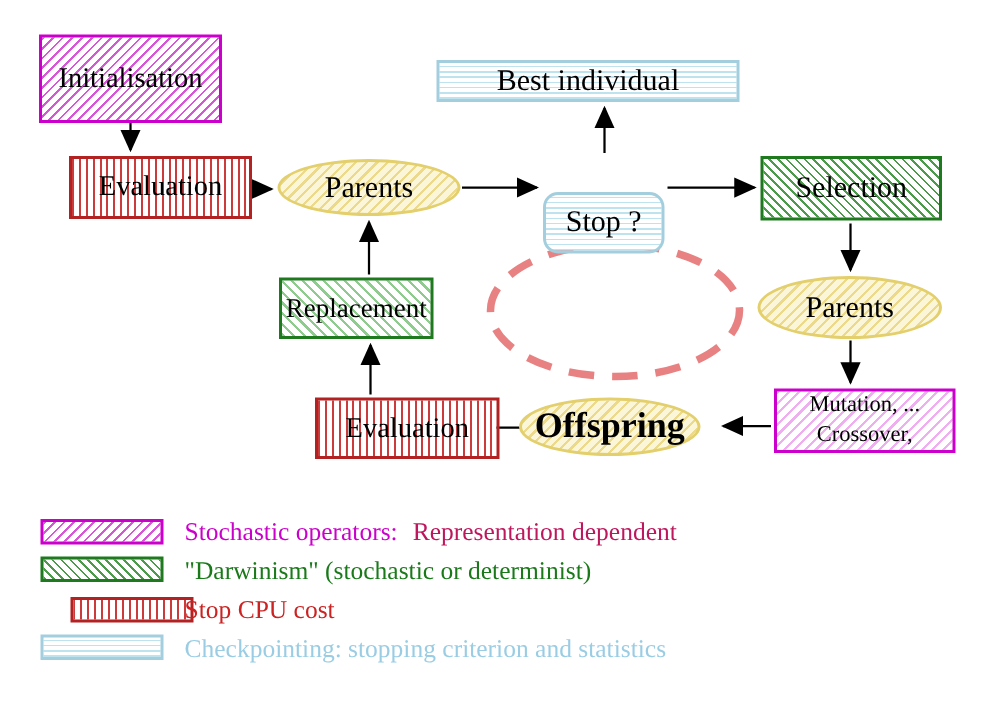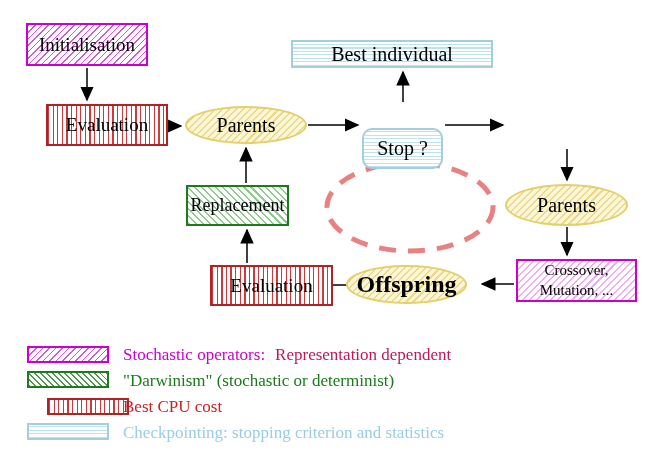--- a/index.html
+++ b/index.html
@@ -89,56 +89,57 @@
     <line x1="403" y1="102" x2="403" y2="72" stroke="#000" stroke-width="1.5" marker-end="url(#arr)"></line>
     <line x1="445" y1="125" x2="503" y2="125" stroke="#000" stroke-width="1.5" marker-end="url(#arr)"></line>
     <line x1="567" y1="149" x2="567" y2="180" stroke="#000" stroke-width="1.5" marker-end="url(#arr)"></line>
     <line x1="567" y1="227" x2="567" y2="255" stroke="#000" stroke-width="1.5" marker-end="url(#arr)"></line>
     <line x1="514" y1="284" x2="482" y2="284" stroke="#000" stroke-width="1.5" marker-end="url(#arr)"></line>
     <line x1="355" y1="285" x2="317" y2="285" stroke="#000" stroke-width="1.5" marker-end="url(#arr)"></line>
     <line x1="247" y1="263" x2="247" y2="230" stroke="#000" stroke-width="1.5" marker-end="url(#arr)"></line>
     <line x1="246" y1="183" x2="246" y2="148" stroke="#000" stroke-width="1.5" marker-end="url(#arr)"></line>
   </svg>
 
-  <div class="node hatch-magenta" style="left:26px;top:23px;width:122px;height:43px;">Initialisation</div>
+  <div class="node hatch-magenta" style="left:26px;top:23px;width:122px;height:59px;">Initialisation</div>
 
   <div class="node hatch-red" style="left:26px;top:104px;width:122px;height:42px;">Evaluation</div>
 
   <div class="node hatch-blue" style="left:291px;top:40px;width:202px;height:28px;font-size:20px;">Best individual</div>
 
   <div class="node ellipse hatch-yellow" style="left:185px;top:106px;width:122px;height:38px;font-size:20px;">Parents</div>
 
   <div class="node rounded hatch-blue" style="left:362px;top:104px;width:81px;height:41px;font-size:20px;">Stop ?</div>
 
+  <div class="node hatch-green-dark" style="left:507px;top:104px;width:121px;height:43px;font-size:20px;">Selection</div>
 
   <div class="node hatch-green-light" style="left:186px;top:185px;width:103px;height:41px;font-size:18px;">Replacement</div>
 
 
   <div class="node ellipse hatch-yellow" style="left:505px;top:184px;width:123px;height:42px;font-size:20px;">Parents</div>
 
   <div class="node hatch-red" style="left:190px;top:265px;width:123px;height:41px;">Evaluation</div>
 
   <div class="node ellipse hatch-yellow" style="left:346px;top:265px;width:121px;height:39px;font-size:24px;font-weight:bold;">Offspring</div>
 
   <div class="node hatch-magenta-light crossover-text" style="left:516px;top:259px;width:121px;height:43px;">
     <div>
+      <div>Mutation, ...</div>
       <div>Crossover,</div>
-      <div>Mutation, ...</div>
     </div>
   </div>
 
   <div>
     <div class="legend-swatch hatch-magenta" style="top:346px;"></div>
     <div class="legend-label" style="top:345px;">
       <span class="lg-magenta">Stochastic operators:</span><span class="lg-gold">Representation dependent</span>
     </div>
 
     <div class="legend-swatch hatch-green-dark" style="top:371px;"></div>
     <div class="legend-label lg-green" style="top:371px;">"Darwinism" (stochastic or determinist)</div>
 
     <div class="legend-swatch hatch-red" style="top:398px;"></div>
-    <div class="legend-label lg-red" style="top:397px;">Best CPU cost</div>
+    <div class="legend-label lg-red" style="top:397px;">Stop CPU cost</div>
 
     <div class="legend-swatch hatch-blue" style="top:423px;"></div>
     <div class="legend-label lg-blue" style="top:423px;">Checkpointing: stopping criterion and statistics</div>
   </div>
 
 </div>
 
 </body></html>

